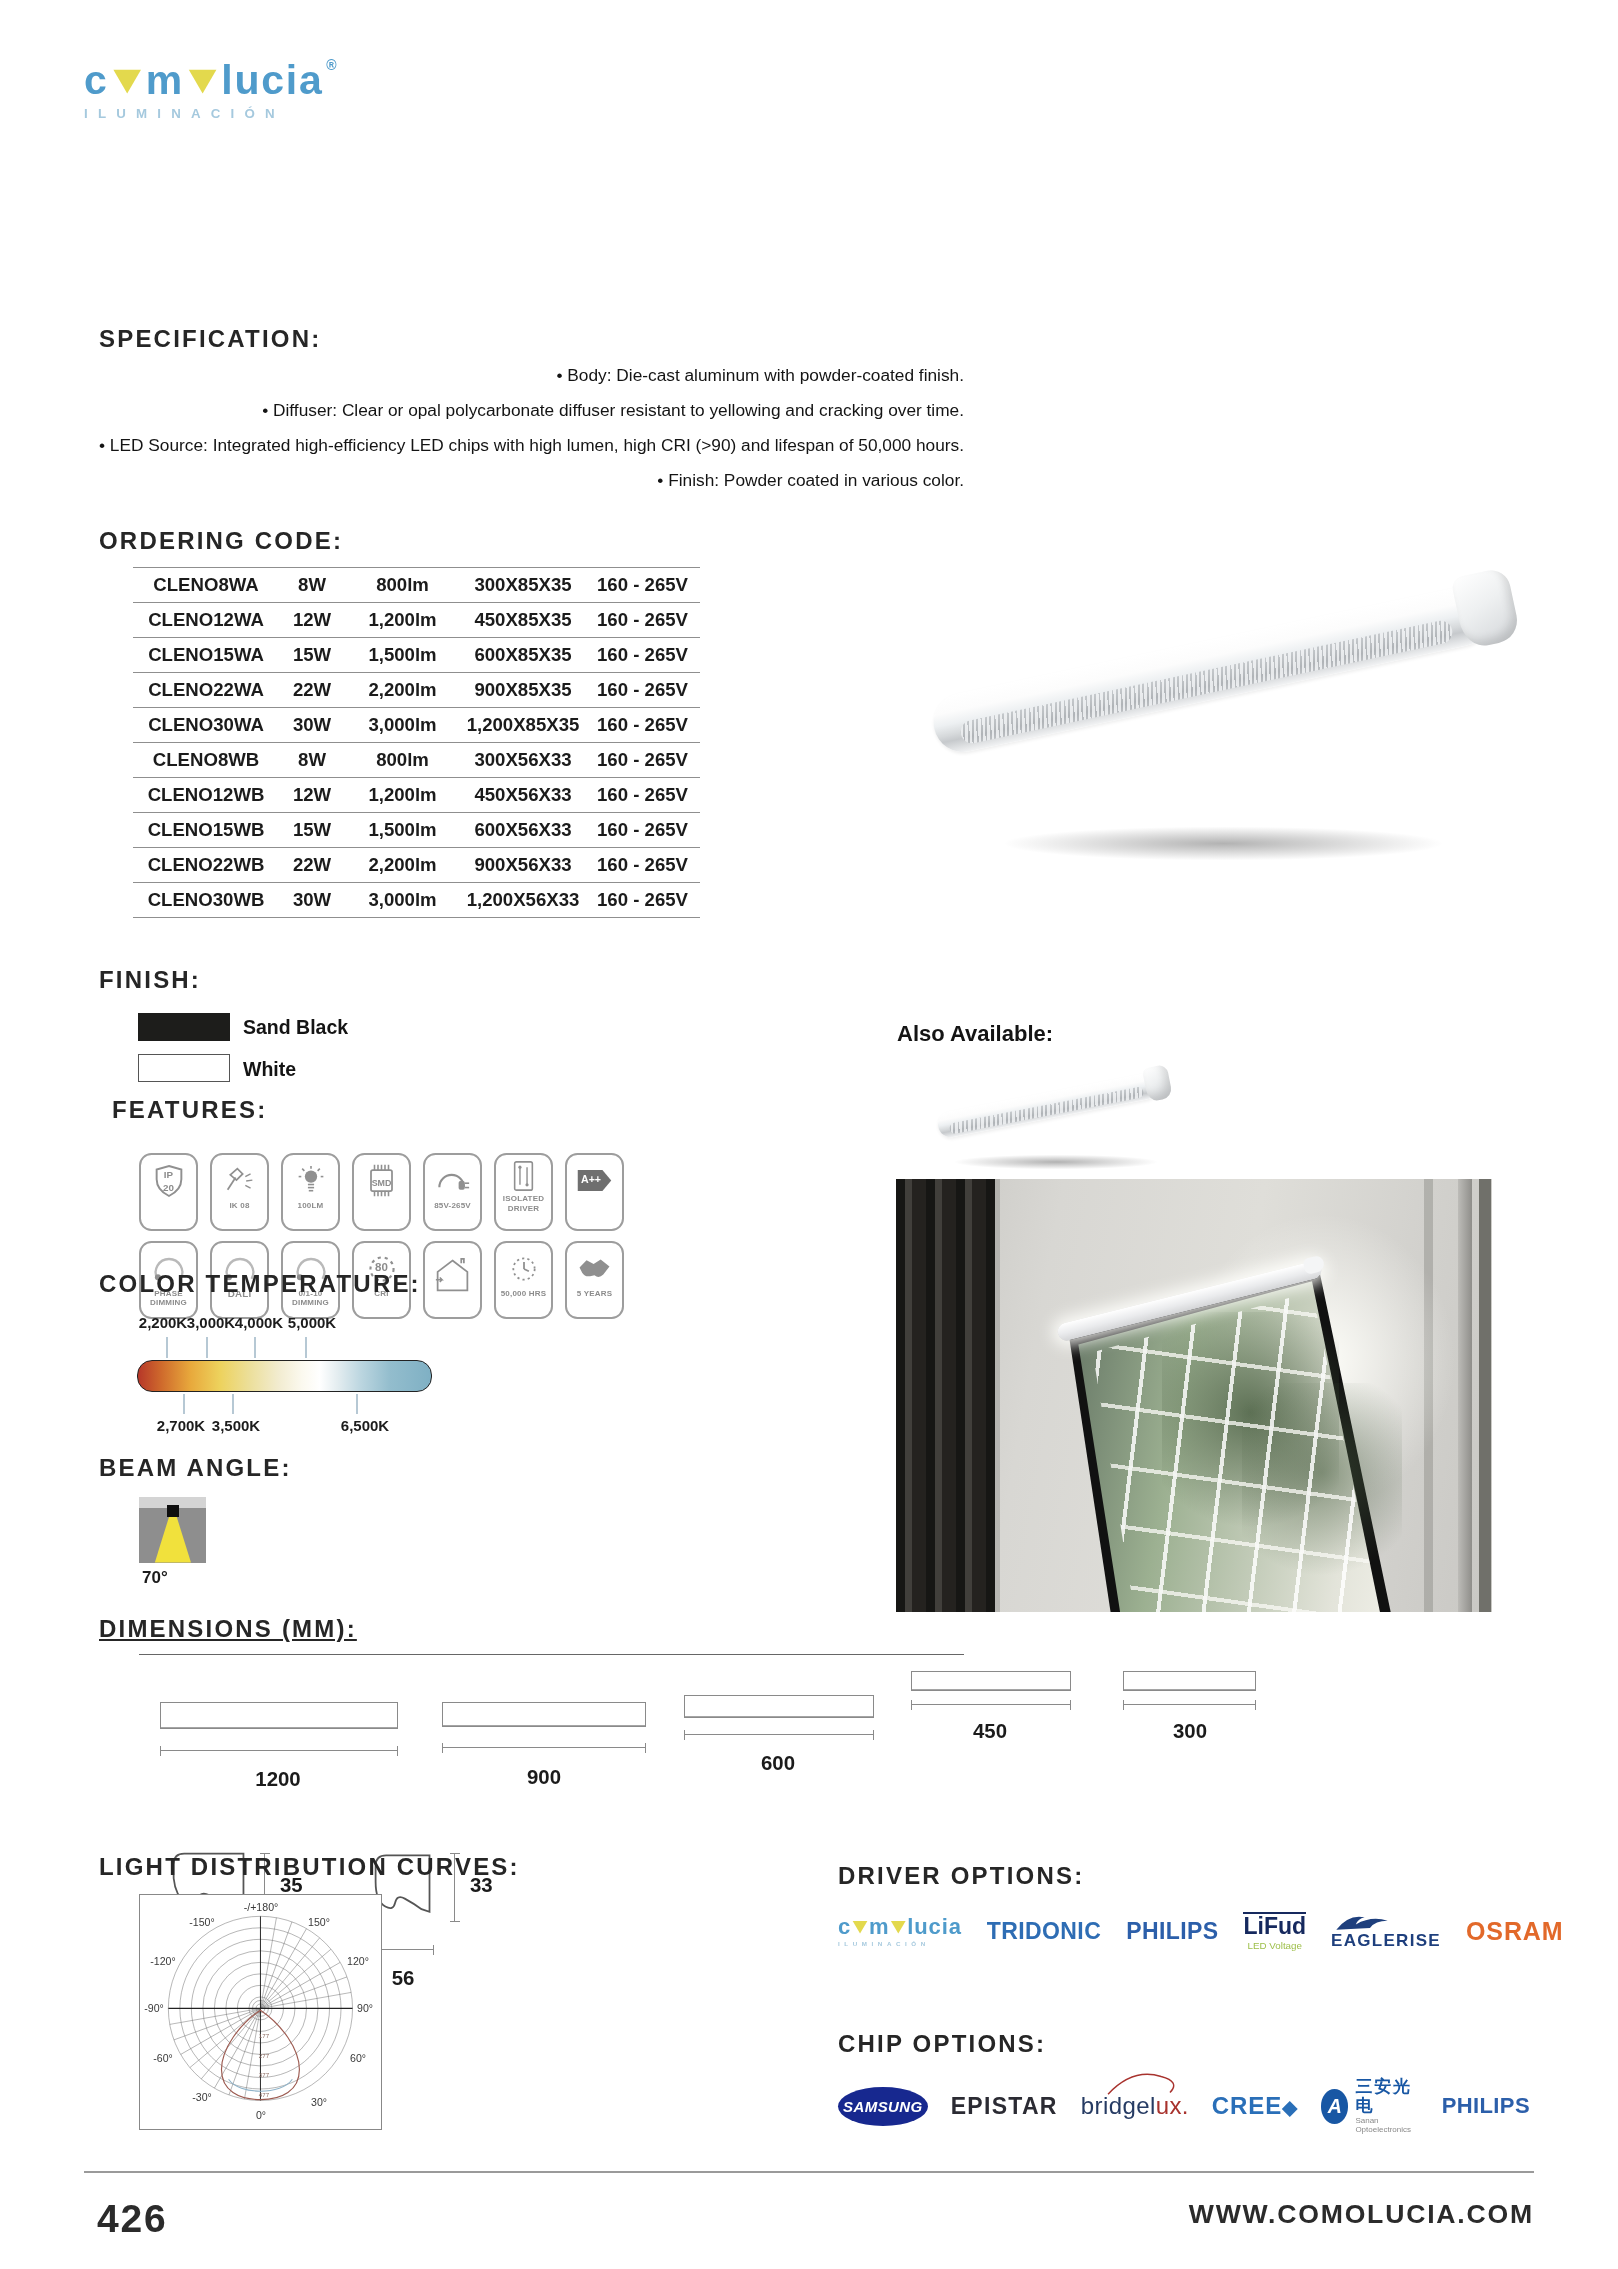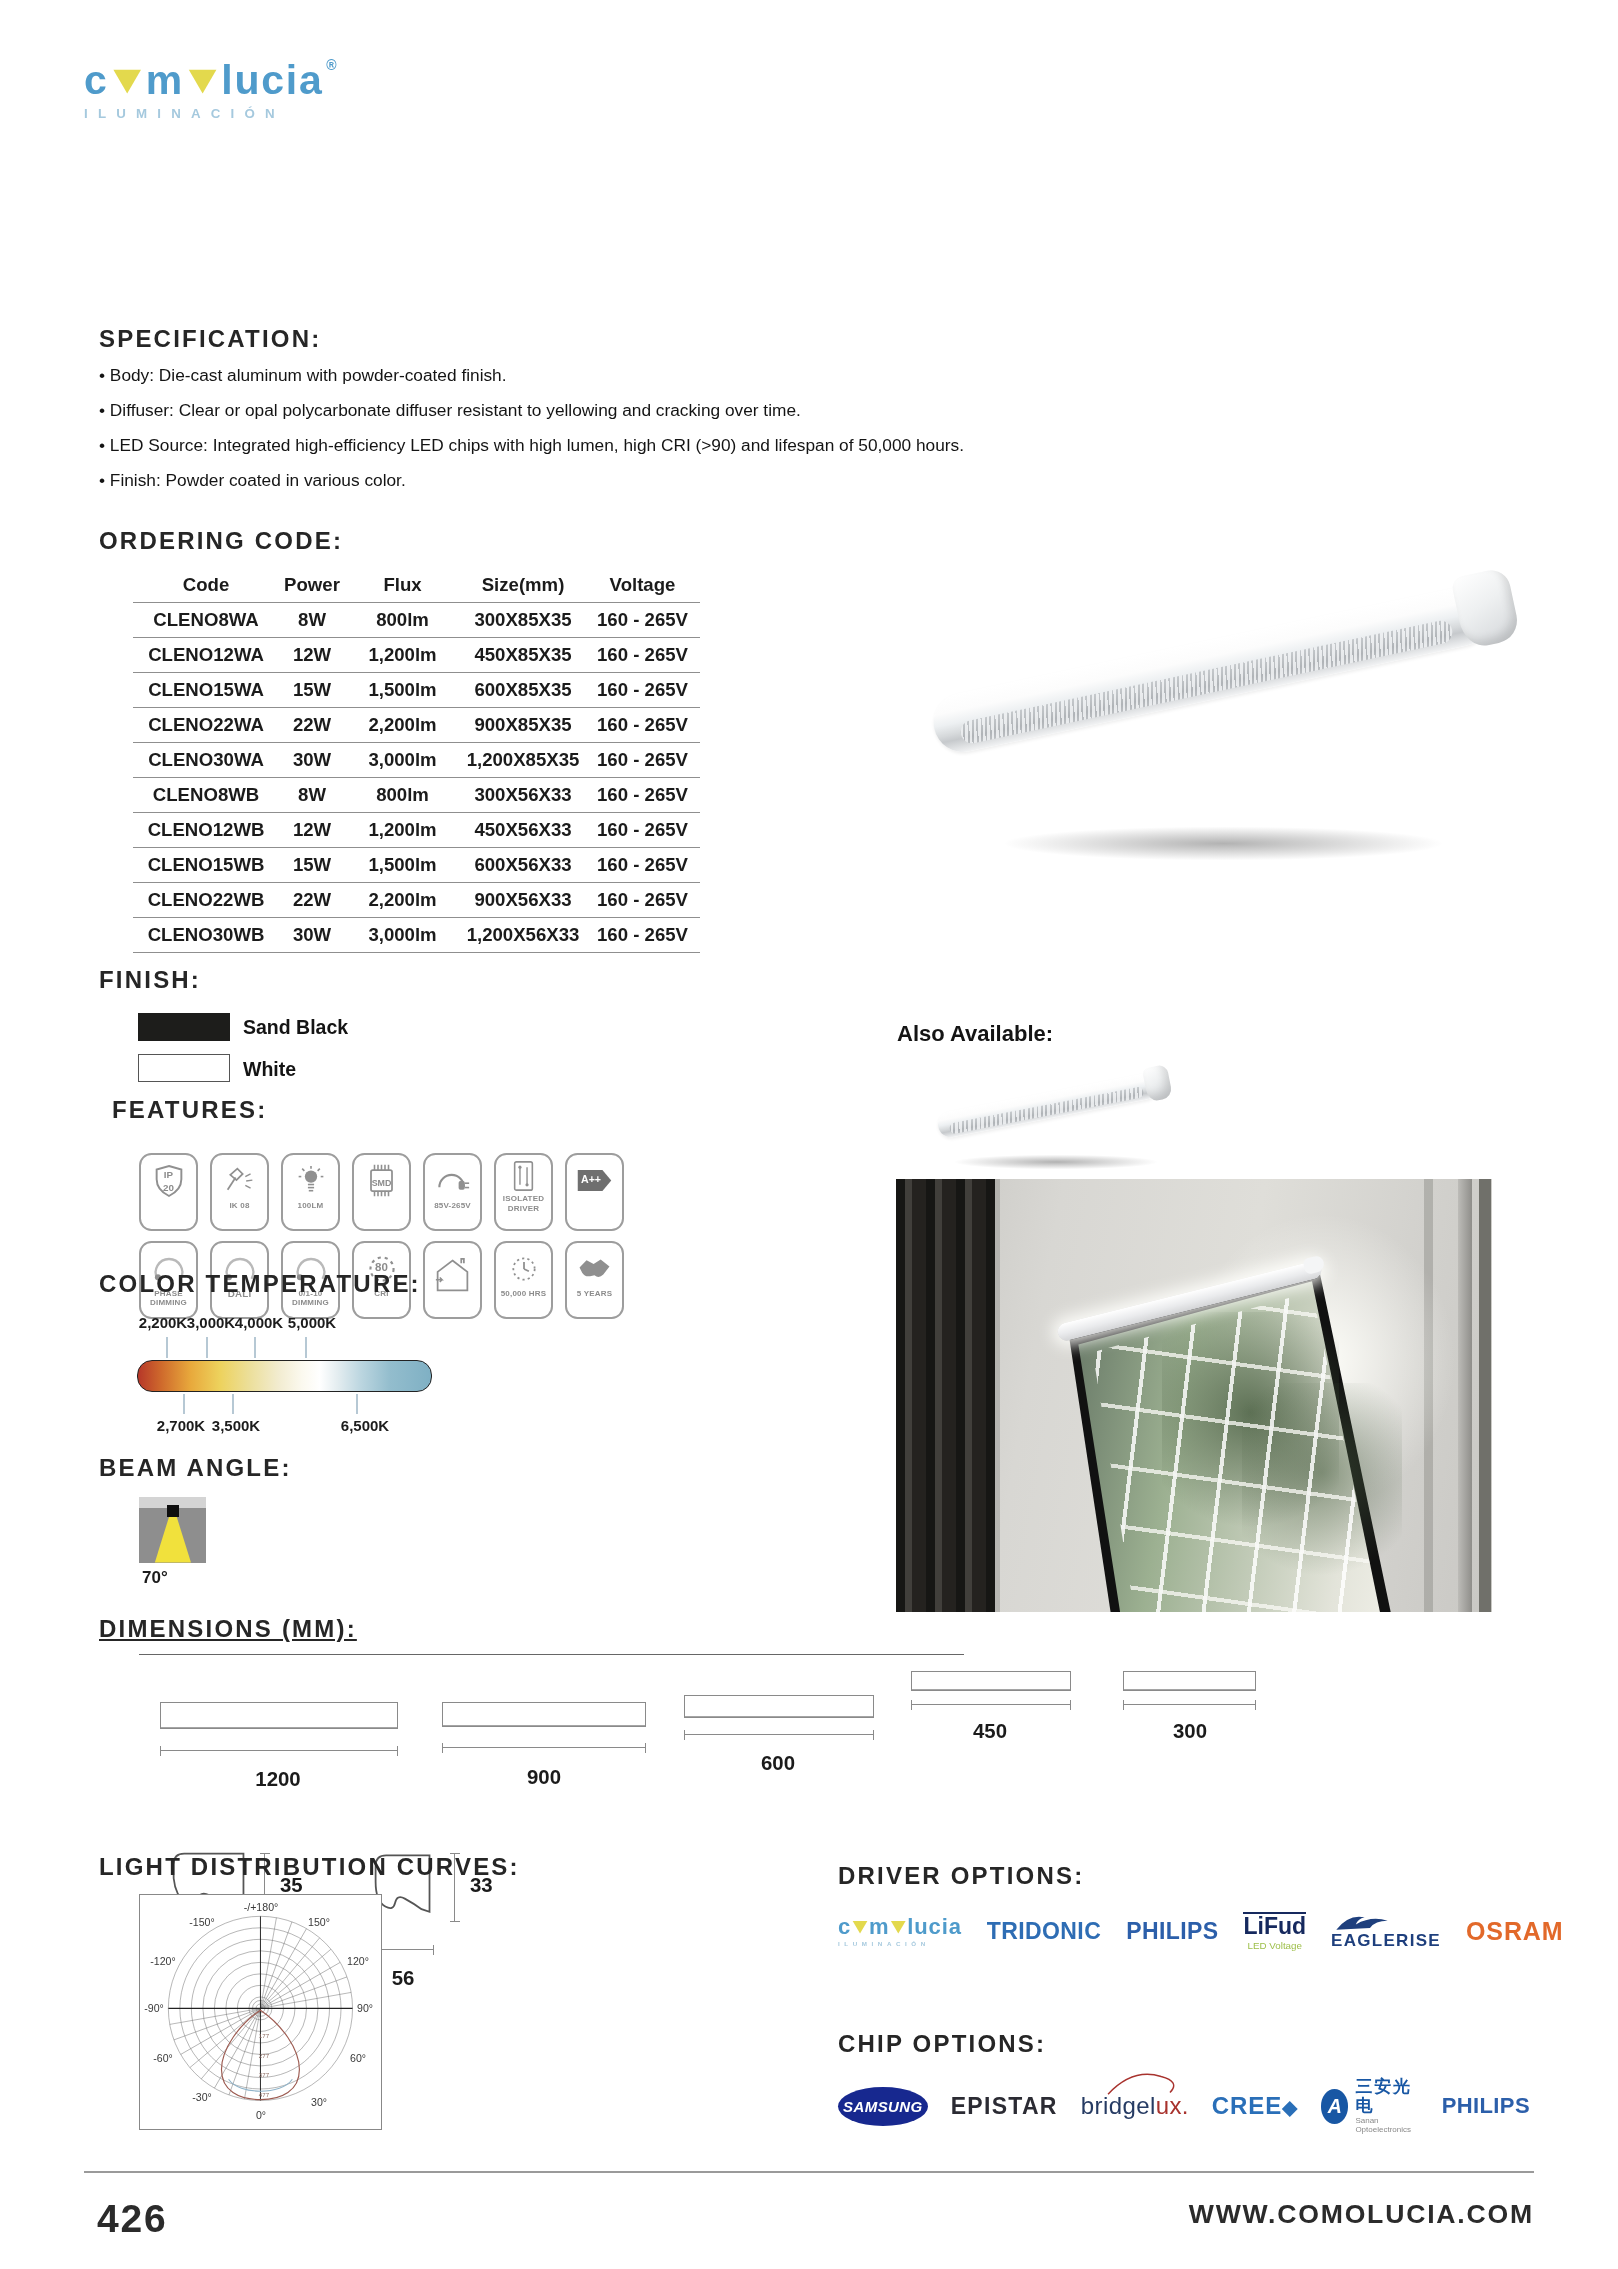--- a/index.html
+++ b/index.html
@@ -13,21 +13,21 @@
   .logo-txt{font-size:41px;font-weight:700;color:#4f9bcb;letter-spacing:1.8px;line-height:1;}
   .logo-tri{width:30px;height:28px;background:#e3d94d;clip-path:polygon(50% 96%,4% 12%,96% 12%);
             border:0;margin:0 0.9px;}
   .logo-reg{font-size:14px;color:#4f9bcb;font-weight:700;vertical-align:top;position:relative;top:-16px;}
   .logo-tag{font-size:13.3px;font-weight:700;color:#a5c9de;letter-spacing:10.2px;margin-top:5.3px;}
   
   .t-prod{font-size:48px;font-weight:700;letter-spacing:1.8px;color:#1b1b1b;}
   .t-sep{font-size:39px;font-weight:400;color:#41699c;margin:0 8.9px;}
   .t-cat{font-size:37px;font-weight:700;letter-spacing:1.8px;color:#41699c;}
   
-  .bullet{font-size:17.3px;font-weight:400;color:#141414;line-height:35px;white-space:nowrap;}
+  .bullet{font-size:17.3px;font-weight:400;color:#141414;line-height:35px;white-space:nowrap;text-align:right;}
   
   .otable{position:absolute;left:133px;top:567px;width:567px;}
   .orow{display:flex;height:34px;align-items:center;border-top:1.8px solid #8f8f8f;}
   .orow.hdr{border-top:none;height:35px;font-size:19.5px;font-weight:700;}
   .orow.last{border-bottom:1.8px solid #8f8f8f;}
   .oc{font-size:18.6px;font-weight:700;text-align:center;color:#1b1b1b;}
   .c1{width:146px;} .c2{width:66px;} .c3{width:115px;} .c4{width:126px;} .c5{width:113px;}
   
   .swatch{position:absolute;width:92px;height:28px;}
   .swlabel{position:absolute;font-size:19.5px;font-weight:700;color:#141414;}
@@ -143,27 +143,20 @@
   <div class="abs hd" style="left:99px;top:325px;">SPECIFICATION:</div>
   <div class="abs" style="left:99px;top:358px;">
     <div class="bullet">• Body: Die-cast aluminum with powder-coated finish.</div>
     <div class="bullet">• Diffuser: Clear or opal polycarbonate diffuser resistant to yellowing and cracking over time.</div>
     <div class="bullet">• LED Source: Integrated high-efficiency LED chips with high lumen, high CRI (&gt;90) and lifespan of 50,000 hours.</div>
     <div class="bullet">• Finish: Powder coated in various color.</div>
   </div>
 
   <div class="abs hd" style="left:99px;top:527px;">ORDERING CODE:</div>
   <div class="otable">
-    <div class="orow hdr">
-      <div class="oc c1">Code</div>
-      <div class="oc c2">Power</div>
-      <div class="oc c3">Flux</div>
-      <div class="oc c4">Size(mm)</div>
-      <div class="oc c5">Voltage</div>
-    </div>
     <div class="orow">
       <div class="oc c1">CLENO8WA</div>
       <div class="oc c2">8W</div>
       <div class="oc c3">800lm</div>
       <div class="oc c4">300X85X35</div>
       <div class="oc c5">160 - 265V</div>
     </div>
     <div class="orow">
       <div class="oc c1">CLENO12WA</div>
       <div class="oc c2">12W</div>

